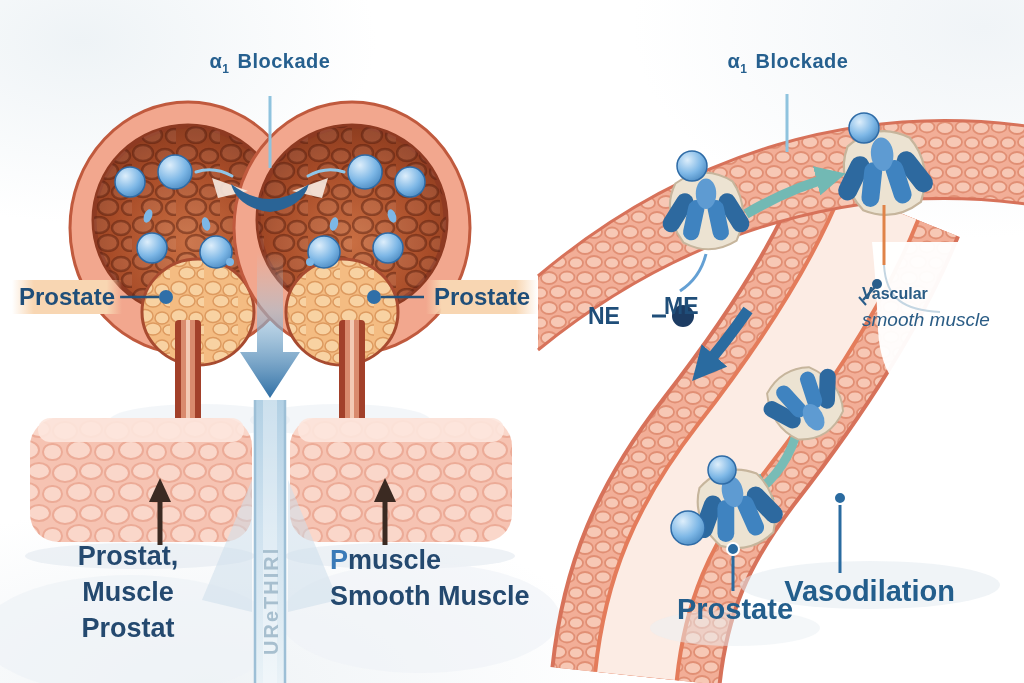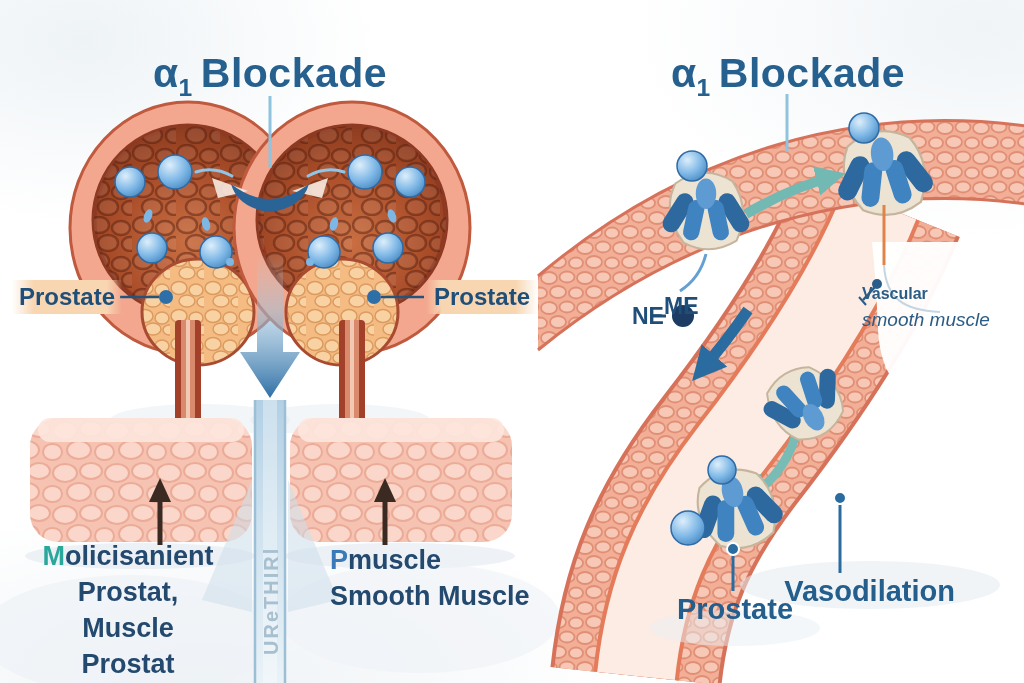--- a/index.html
+++ b/index.html
@@ -7,21 +7,21 @@
     position:relative;width:1024px;height:683px;overflow:hidden;
     font-family:"Liberation Sans",sans-serif;
     background:
       radial-gradient(ellipse 420px 260px at 8% 6%, #eef3f6 0%, rgba(255,255,255,0) 70%),
       radial-gradient(ellipse 500px 300px at 96% 4%, #f0f4f7 0%, rgba(255,255,255,0) 70%),
       radial-gradient(ellipse 600px 260px at 20% 100%, #eff3f6 0%, rgba(255,255,255,0) 70%),
       #ffffff;
   }
   svg.art{position:absolute;left:0;top:0;}
   .lbl{position:absolute;white-space:nowrap;}
-  .title{width:300px;text-align:center;font-size:41px;font-weight:700;color:#26608f;letter-spacing:.5px;}
+  .title{width:300px;text-align:center;font-size:20px;font-weight:700;color:#26608f;letter-spacing:.5px;}
   .title sub{font-size:.6em;font-weight:700;}
   .title .rest{margin-left:8px;}
   .pill{height:34px;line-height:34px;text-align:center;font-size:24px;font-weight:600;color:#1f4e79;}
   .pill-left{background:linear-gradient(90deg, rgba(248,214,178,0) 0%, #f8d6b2 20%, #f8d6b2 86%, rgba(248,214,178,0) 100%);}
   .pill-right{background:linear-gradient(90deg, rgba(248,214,178,0) 0%, #f8d6b2 14%, #f8d6b2 80%, rgba(248,214,178,0) 100%);}
   .result{font-size:27px;font-weight:600;color:#24496f;line-height:36px;}
   .result-left{width:224px;text-align:center;}
   .lead-teal{color:#2aa79b;}
   .lead-blue{color:#3a7ab8;}
   .small-mol{font-size:23px;font-weight:700;color:#1f4e79;}
@@ -265,33 +265,32 @@
   <span>α</span><sub>1</sub><span class="rest">Blockade</span>
 </div>
 <div class="lbl title" style="left:638px;top:50px;">
   <span>α</span><sub>1</sub><span class="rest">Blockade</span>
 </div>
 
 <div class="lbl pill pill-left" style="left:12px;top:280px;width:110px;">Prostate</div>
 <div class="lbl pill pill-right" style="left:426px;top:280px;width:112px;">Prostate</div>
 
 <div class="lbl result result-left" style="left:16px;top:538px;">
-  <div><span class="lead-teal">M</span><span>olicisanient</span></div>
   <div>Prostat,</div>
   <div>Muscle</div>
   <div>Prostat</div>
 </div>
 
 <div class="lbl result" style="left:330px;top:542px;">
   <div><span class="lead-blue">P</span><span>muscle</span></div>
   <div>Smooth Muscle</div>
 </div>
 
 <div class="lbl small-mol" style="left:664px;top:293px;">ME</div>
-<div class="lbl small-mol" style="left:632px;top:303px;">NE</div>
+<div class="lbl small-mol" style="left:588px;top:303px;">NE</div>
 
 <div class="lbl vascular" style="left:862px;top:281px;">
   <div class="l1">Vascular</div>
   <div class="l2">smooth muscle</div>
 </div>
 
 <div class="lbl bigword" style="left:655px;top:593px;width:160px;">Prostate</div>
 <div class="lbl bigword" style="left:775px;top:575px;width:180px;text-align:right;">Vasodilation</div>
 
 </div>

